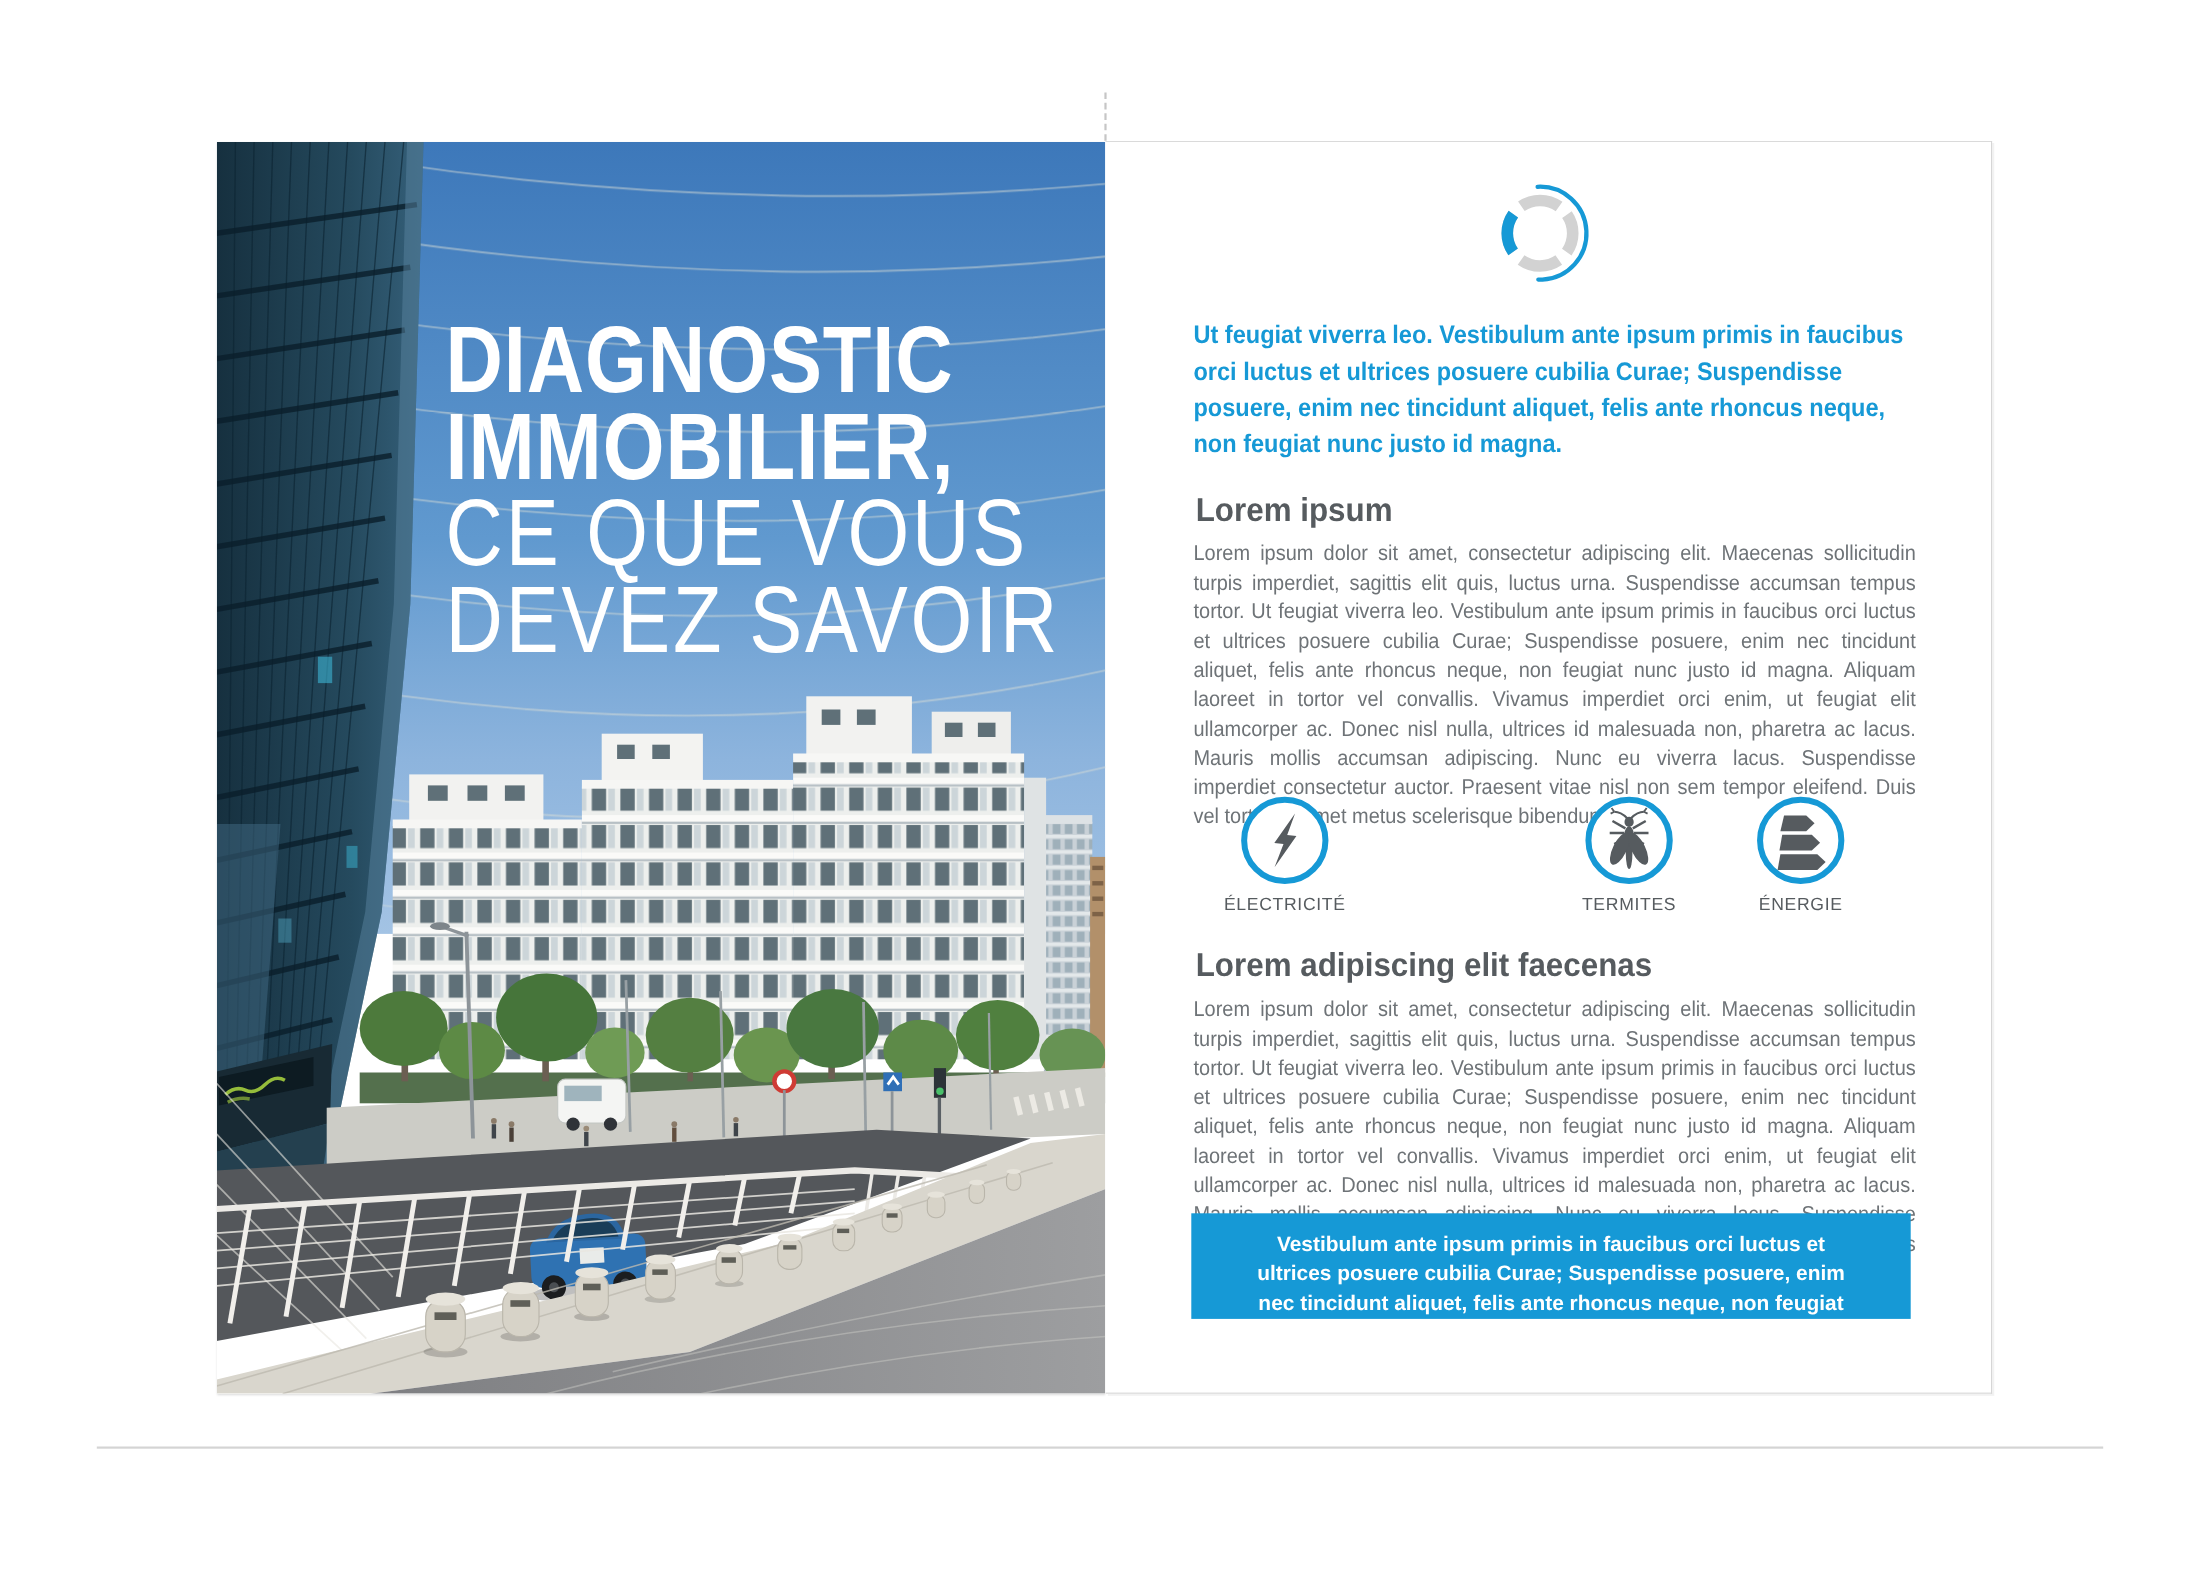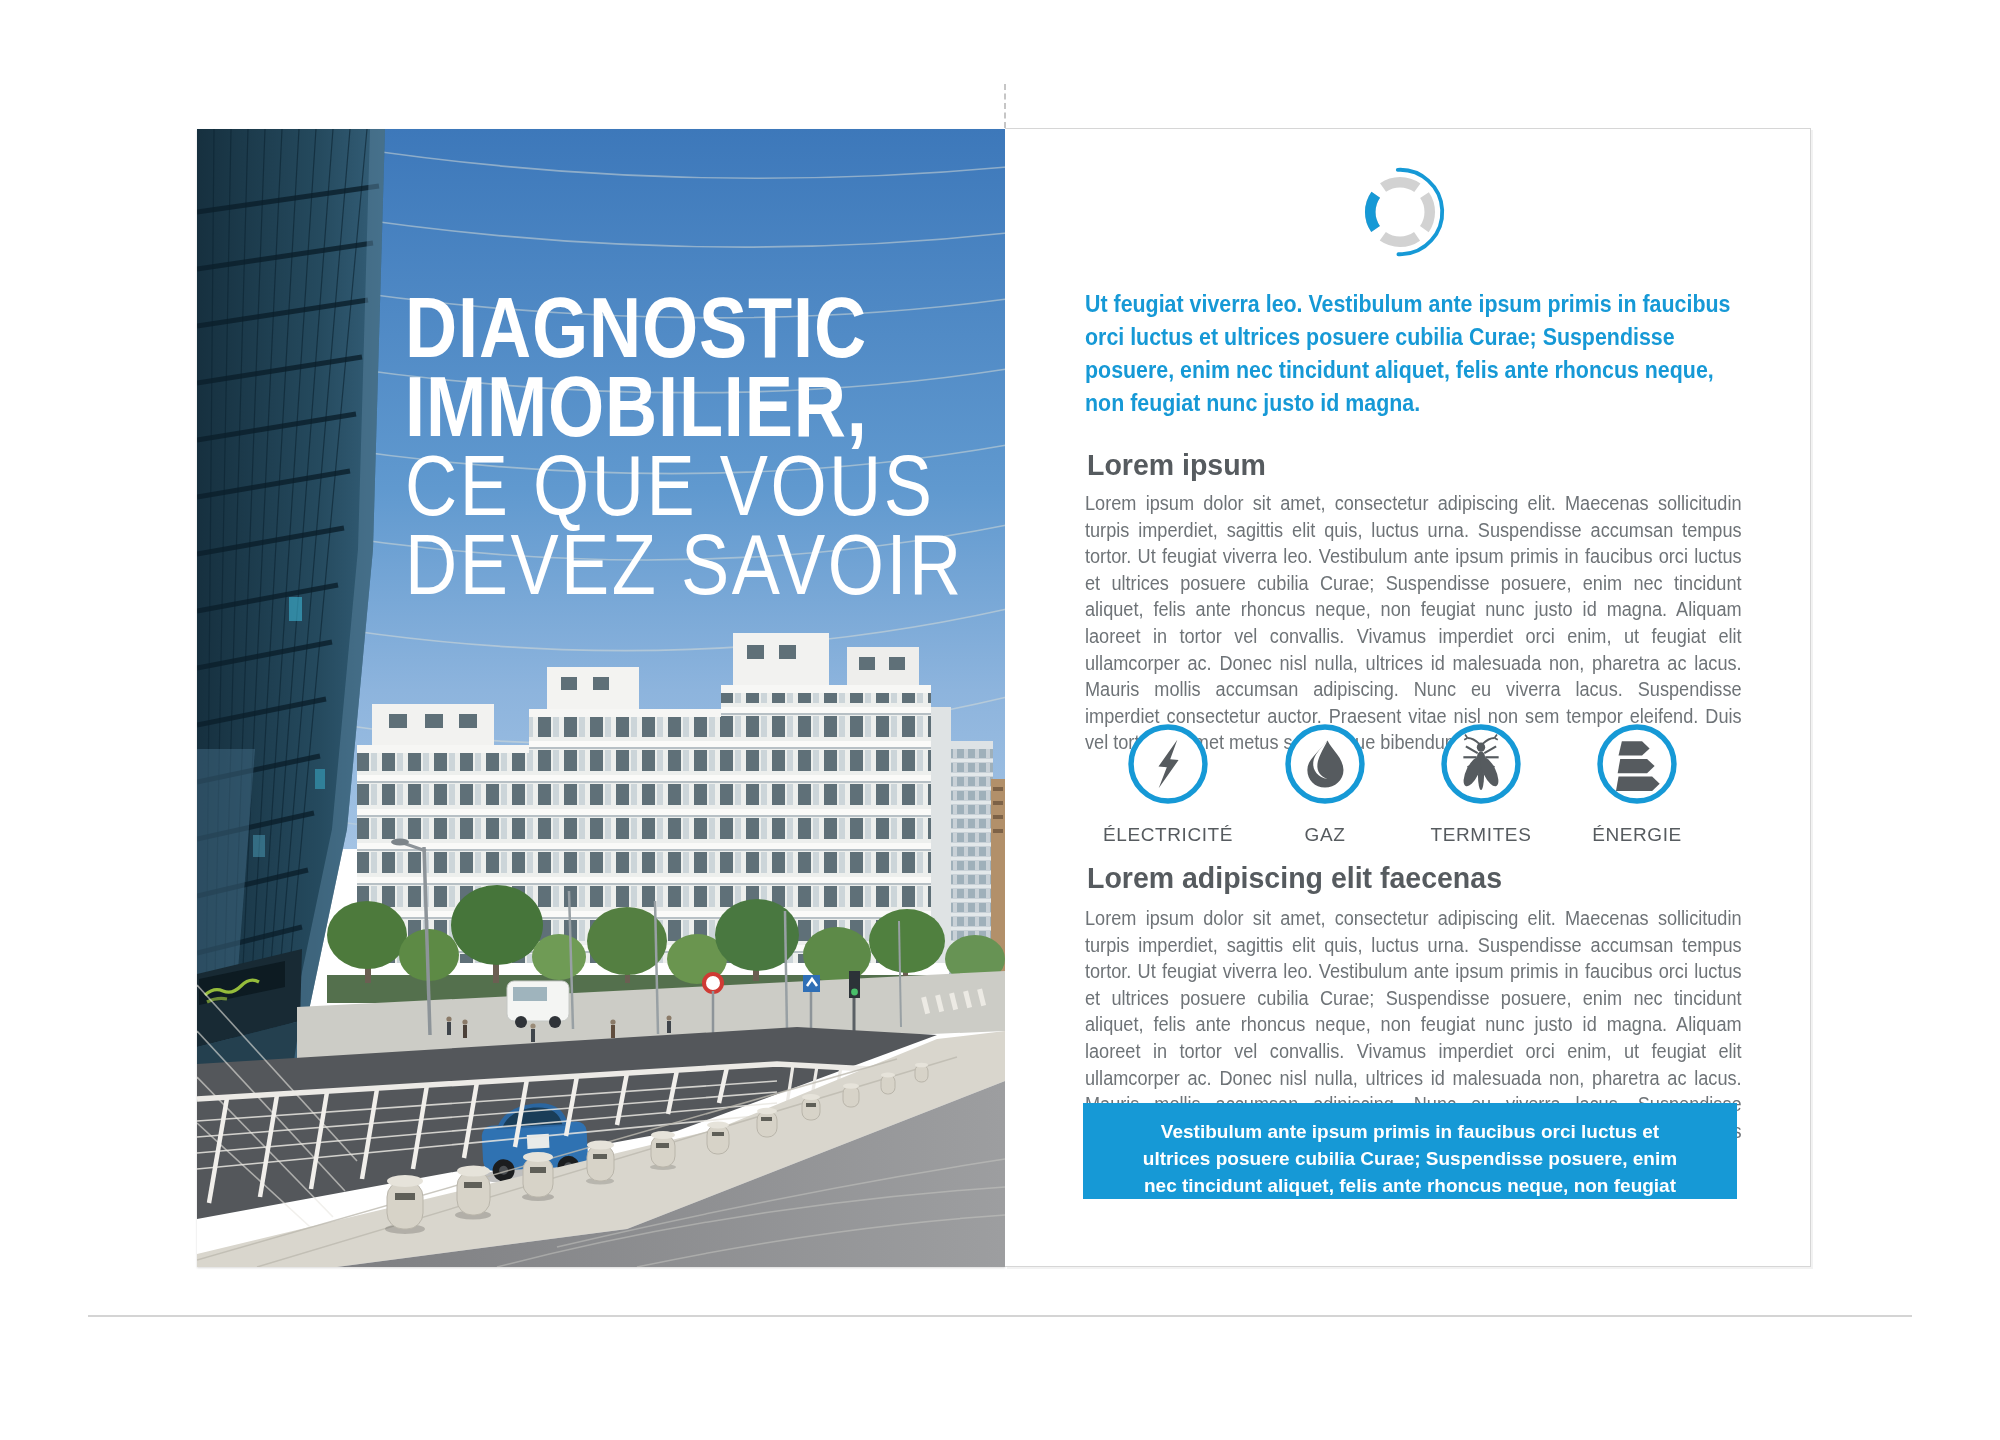--- a/index.html
+++ b/index.html
@@ -31,21 +31,21 @@
   .h1{left:1087px;top:448px;}
   .h2{left:1087px;top:861px;}
   .body-par{position:absolute;left:1085px;width:706px;font-size:19.5px;line-height:26.6px;color:var(--body);
     text-align:justify;transform:scaleX(.93);transform-origin:left top;}
   .b1{top:490px;}
   .b2{top:905px;}
 
   .icon-row{position:absolute;left:1005px;top:722px;width:806px;height:130px;}
   .diag{position:absolute;width:140px;text-align:center;}
   .diag .circ{width:84px;height:84px;margin:0 auto;display:block;}
-  .diag .lbl{margin-top:18px;font-size:19px;letter-spacing:.6px;color:var(--heading);}
+  .diag .lbl{margin-top:8px;font-size:16px;letter-spacing:.6px;color:var(--heading);}
 
   .callout{position:absolute;left:1083px;top:1103px;width:654px;height:96px;background:var(--accent);
     box-sizing:border-box;padding:15px 52px 0;color:#fff;font-size:19px;font-weight:bold;line-height:27px;text-align:center;}
 
   
   .cropmark{position:absolute;left:1004px;top:84px;height:44px;width:0;border-left:2px dashed #c6c6c6;}
   .bottom-rule{position:absolute;left:88px;top:1315px;width:1824px;height:2px;background:#d4d4d4;}
 </style>
 </head>
 <body>
@@ -413,28 +413,20 @@
   <div class="body-par b1">Lorem ipsum dolor sit amet, consectetur adipiscing elit. Maecenas sollicitudin turpis imperdiet, sagittis elit quis, luctus urna. Suspendisse accumsan tempus tortor. Ut feugiat viverra leo. Vestibulum ante ipsum primis in faucibus orci luctus et ultrices posuere cubilia Curae; Suspendisse posuere, enim nec tincidunt aliquet, felis ante rhoncus neque, non feugiat nunc justo id magna. Aliquam laoreet in tortor vel convallis. Vivamus imperdiet orci enim, ut feugiat elit ullamcorper ac. Donec nisl nulla, ultrices id malesuada non, pharetra ac lacus. Mauris mollis accumsan adipiscing. Nunc eu viverra lacus. Suspendisse imperdiet consectetur auctor. Praesent vitae nisl non sem tempor eleifend. Duis vel tortor sit amet metus scelerisque bibendum</div>
 
   <div class="icon-row">
     <div class="diag" style="left:93px">
       <svg class="circ" viewBox="-50 -50 100 100">
         <circle r="44" fill="#fff" stroke="#1699d6" stroke-width="6.5"></circle>
         <path d="M8,-30 L-11,4 L-1,4 L-8,30 L12,-6 L2,-6 Z" fill="#565b5f" transform="rotate(6)"></path>
       </svg>
       <div class="lbl">ÉLECTRICITÉ</div>
     </div>
-    <div class="diag" style="left:250px">
-      <svg class="circ" viewBox="-50 -50 100 100">
-        <circle r="44" fill="#fff" stroke="#1699d6" stroke-width="6.5"></circle>
-        <path d="M3,-28 C8,-17 22,-7 22,7 C22,19 12,28 0,28 C-12,28 -21,19 -21,7 C-21,-5 -9,-13 3,-28 Z" fill="#565b5f"></path>
-        <path d="M3,-28 C-3,-16 -8,-8 -9,0 C-10,9 -5,15 3,18 C-8,16 -15,8 -14,-2 C-13,-11 -5,-19 3,-28 Z" fill="#ffffff"></path>
-      </svg>
-      <div class="lbl">GAZ</div>
-    </div>
     <div class="diag" style="left:562px">
       <svg class="circ" viewBox="-50 -50 100 100">
         <circle r="44" fill="#fff" stroke="#1699d6" stroke-width="6.5"></circle>
         <g fill="#565b5f">
           <path d="M-18,-27 L6,-27 L15,-18.5 L6,-10 L-22,-10 Z"></path>
           <path d="M-20,-6 L12,-6 L21,2.5 L12,11 L-23,11 Z"></path>
           <path d="M-22,15 L18,15 L27,23.5 L18,32 L-25,32 Z"></path>
         </g>
       </svg>
       <div class="lbl">ÉNERGIE</div>

